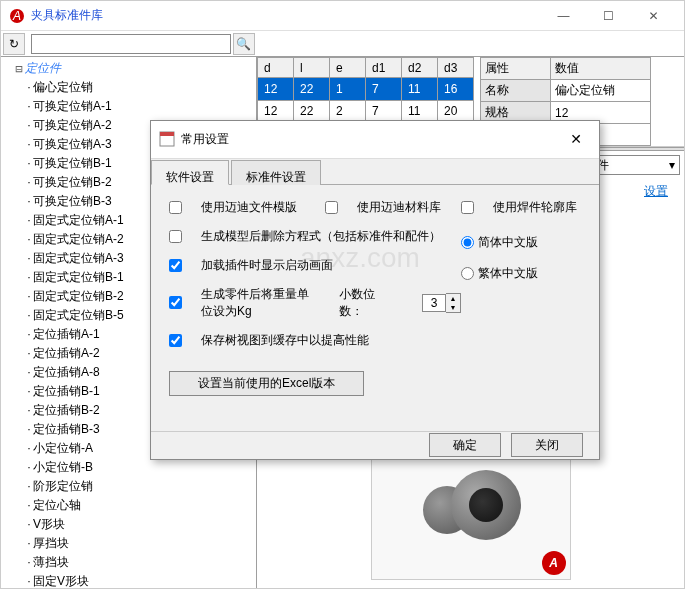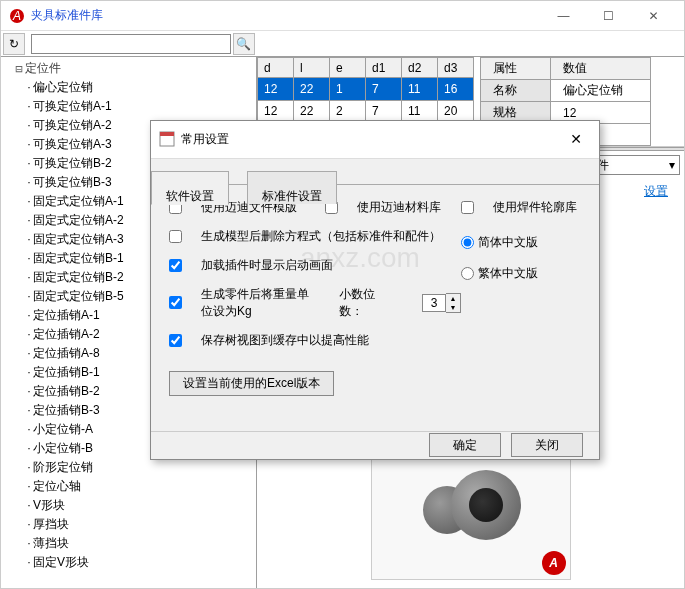--- a/index.html
+++ b/index.html
@@ -17,38 +17,38 @@
 .toolbar .search { flex: 0 0 200px; height: 20px; border: 1px solid #888; background: #fff; margin-left: 4px; }
 .toolbar .searchbtn { width: 22px; height: 22px; border: 1px solid #bbb; background: #f0f0f0; display: flex; align-items: center; justify-content: center; margin-left: 2px; }
 
 .content { flex: 1; display: flex; overflow: hidden; }
 
 
 .tree-pane { width: 256px; border-right: 1px solid #9e9e9e; overflow-y: auto; background: #fff; padding: 2px 0; }
 .tree-node { display: flex; align-items: center; padding: 1px 0 1px 12px; white-space: nowrap; }
 .tree-node .toggle { width: 12px; text-align: center; color: #666; font-family: monospace; }
 .tree-node .label { color: #000; }
-.tree-node.root .label { color: #404040; }
+.tree-node.root .label { color: #3b82f6; font-style: italic; }
 .tree-sub { padding-left: 26px; }
 .tree-sub .tree-node { padding-left: 0; }
 .tree-sub .tree-node .label::before { content: "·"; margin-right: 2px; }
 
 
 .right-pane { flex: 1; display: flex; flex-direction: column; }
 .tables-row { display: flex; border-bottom: 1px solid #ccc; }
 
 
 .datatable { border-collapse: collapse; }
 .datatable th, .datatable td { border: 1px solid #9e9e9e; padding: 2px 6px; text-align: left; height: 20px; min-width: 36px; }
 .datatable th { background: #f0f0f0; font-weight: normal; }
 .datatable tr.sel td { background: #0066cc; color: #fff; }
 
 
 .proptable { border-collapse: collapse; margin-left: 6px; }
-.proptable th, .proptable td { border: 1px solid #9e9e9e; padding: 2px 12px; height: 20px; }
+.proptable th, .proptable td { border: 1px solid #9e9e9e; padding: 2px 4px; height: 20px; }
 .proptable th { background: #f0f0f0; font-weight: normal; text-align: left; }
 .proptable td.key { background: #e5e5e5; width: 70px; }
 .proptable td.val { background: #fff; width: 100px; }
 
 .divider-row { height: 4px; background: #e0e0e0; border-top: 1px solid #9e9e9e; border-bottom: 1px solid #9e9e9e; }
 
 .combo-row { padding: 4px; display: flex; justify-content: flex-end; }
 .combo { border: 1px solid #888; background: #fff; height: 20px; width: 100px; display: flex; align-items: center; padding: 0 4px; }
 .combo .arrow { margin-left: auto; }
 
@@ -58,37 +58,37 @@
 .preview-box { width: 200px; height: 140px; border: 1px solid #ccc; background: #f8f8f8; display: flex; align-items: center; justify-content: center; position: relative; }
 
 
 .dialog { position: absolute; left: 150px; top: 120px; width: 450px; height: 340px; border: 1px solid #888; background: #f0f0f0; box-shadow: 3px 3px 8px rgba(0,0,0,.3); display: flex; flex-direction: column; }
 .dialog .dtitle { height: 44px; background: #fff; display: flex; align-items: center; padding: 0 8px; border-bottom: 1px solid #ddd; }
 .dialog .dtitle .dicon { width: 16px; height: 16px; margin-right: 6px; }
 .dialog .dtitle .dt { flex: 1; }
 .dialog .dtitle .dclose { width: 30px; text-align: center; cursor: pointer; font-size: 14px; }
 
 .tabs { height: 26px; display: flex; background: #f0f0f0; border-bottom: 1px solid #aaa; }
-.tab { padding: 16px 14px; background: #e8e8e8; border: 1px solid #aaa; border-bottom: none; margin-right: 18px; position: relative; top: 12px; }
+.tab { padding: 8px 14px; background: #e8e8e8; border: 1px solid #aaa; border-bottom: none; margin-right: 2px; position: relative; top: 1px; }
 .tab.active { background: #f0f0f0; border-bottom: 1px solid #f0f0f0; }
 
 .dbody { flex: 1; padding: 14px 18px; display: flex; }
 .dleft { flex: 1; }
 .dright { width: 120px; }
 .checkrow { margin-bottom: 12px; display: flex; align-items: center; gap: 28px; }
 .check { display: flex; align-items: center; gap: 19px; }
 .check input { width: 13px; height: 13px; }
 .radio { display: flex; align-items: center; gap: 4px; margin-bottom: 14px; }
 .radio input { width: 13px; height: 13px; }
 .spin { display: inline-flex; align-items: center; margin-left: 10px; }
 .spin input { width: 24px; height: 18px; border: 1px solid #888; text-align: center; }
 .spinbtns { display: flex; flex-direction: column; border: 1px solid #888; border-left: none; }
 .spinbtns span { width: 14px; height: 9px; font-size: 7px; display: flex; align-items: center; justify-content: center; background: #f0f0f0; cursor: pointer; }
 
-.excelbtn { margin-top: 10px; padding: 3px 13px; border: 1px solid #888; background: #e8e8e8; cursor: pointer; display: inline-block; }
+.excelbtn { margin-top: 10px; padding: 3px 28px; border: 1px solid #888; background: #e8e8e8; cursor: pointer; display: inline-block; }
 
 .dfooter { height: 33px; display: flex; align-items: center; justify-content: flex-end; padding: 0 16px; gap: 10px; border-top: 1px solid #ccc; margin-top: 21px; }
 .dfooter button { width: 72px; height: 24px; border: 1px solid #888; background: #e8e8e8; cursor: pointer; }
 
 .watermark { position: absolute; left: 300px; top: 242px; font-size: 28px; color: rgba(0,0,0,.08); pointer-events: none; }
 
 
 .cyl { position: relative; width: 120px; height: 100px; }
 .cyl .big { position: absolute; right: 10px; top: 10px; width: 70px; height: 70px; border-radius: 50%; background: radial-gradient(circle at 35% 35%, #aaa, #555); }
 .cyl .hole { position: absolute; right: 28px; top: 28px; width: 34px; height: 34px; border-radius: 50%; background: radial-gradient(circle at 40% 40%, #333, #111); }
@@ -131,20 +131,23 @@
             <span class="label">偏心定位销</span>
           </div>
           <div class="tree-node">
             <span class="label">可换定位销A-1</span>
           </div>
           <div class="tree-node">
             <span class="label">可换定位销A-2</span>
           </div>
           <div class="tree-node">
             <span class="label">可换定位销A-3</span>
+          </div>
+          <div class="tree-node">
+            <span class="label">可换定位销B-1</span>
           </div>
           <div class="tree-node">
             <span class="label">可换定位销B-2</span>
           </div>
           <div class="tree-node">
             <span class="label">可换定位销B-3</span>
           </div>
           <div class="tree-node">
             <span class="label">固定式定位销A-1</span>
           </div>

